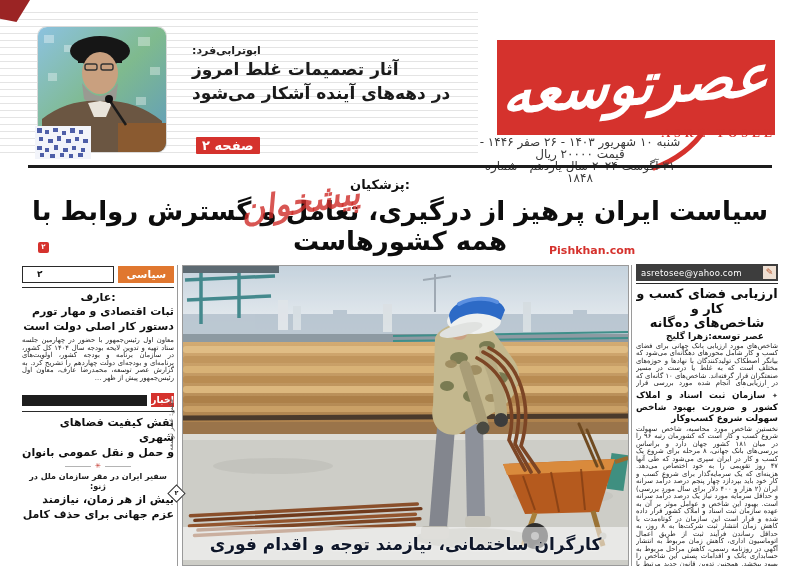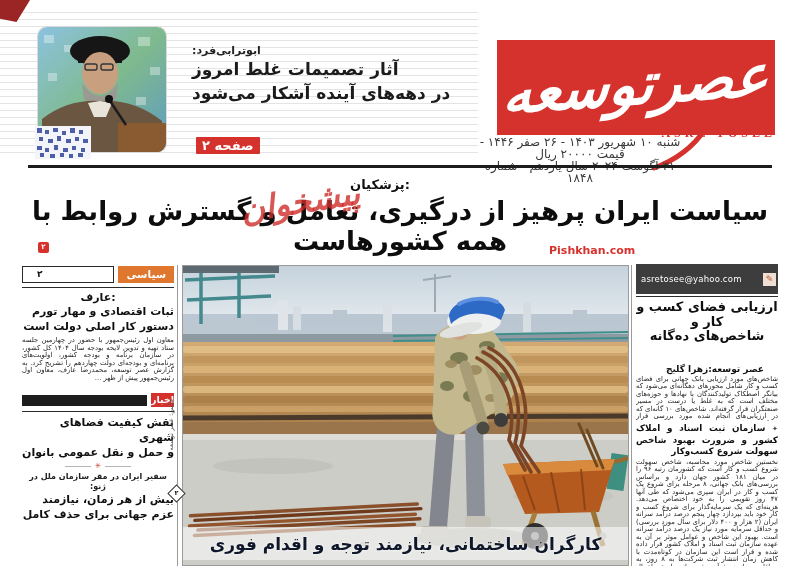--- a/index.html
+++ b/index.html
@@ -56,26 +56,26 @@
   .c-speaker{text-align:center;font-size:11px;font-weight:bold;color:#111;margin-top:1px;}
   .c-title{text-align:right;font-size:11px;font-weight:bold;color:#0f0f0f;line-height:15px;direction:rtl;}
   .c-body{font-size:6.8px;color:#222;line-height:7.5px;text-align:justify;direction:rtl;
     overflow:hidden;margin-top:3px;}
   .c-kicker{text-align:center;font-size:8px;font-weight:bold;color:#222;direction:rtl;line-height:10px;}
   .orn{display:flex;align-items:center;justify-content:center;gap:4px;margin:3px 0 2px;}
   .orn .ln{width:26px;border-top:1px solid #b4b4b4;}
   .orn .star{color:#c4372e;font-size:7px;line-height:7px;}
   
   #rightcol{left:636px;top:264px;width:142px;height:302px;overflow:hidden;}
-  #email-bar{display:flex;align-items:center;background:#3d3d3d;height:30px;padding:0 2px 0 5px;}
+  #email-bar{display:flex;align-items:center;background:#3d3d3d;height:17px;padding:0 2px 0 5px;}
   #email-text{flex:1;color:#fff;font-size:8.5px;letter-spacing:.2px;}
   #email-icon{width:13px;height:13px;background:#eedfd2;color:#b5542a;font-size:9px;
     text-align:center;line-height:13px;}
   .r-title{text-align:center;font-size:13px;font-weight:bold;color:#0f0f0f;line-height:14.5px;direction:rtl;}
-  .r-byline{direction:rtl;text-align:right;padding-right:14px;font-size:9px;font-weight:bold;color:#111;margin-top:20px;}
+  .r-byline{direction:rtl;text-align:right;padding-right:14px;font-size:9px;font-weight:bold;color:#111;margin-top:0;}
   .r-sub{direction:rtl;font-size:8.8px;font-weight:bold;color:#0f0f0f;line-height:11px;text-align:justify;margin-top:2px;}
   .bullet{color:#444;font-size:7px;}
   
   #photo{left:182px;top:265px;width:447px;height:301px;border:1px solid #9a9a9a;box-sizing:border-box;overflow:hidden;}
   #caption-strip{position:absolute;left:0;right:0;bottom:5px;height:33px;
     background:rgba(255,255,255,.55);display:flex;align-items:center;justify-content:center;}
   #caption-text{color:#0f172a;font-size:17px;font-weight:900;direction:rtl;
     text-shadow:0 0 3px rgba(255,255,255,.9);}
   #photo-credit{left:167px;top:398px;writing-mode:vertical-rl;transform:rotate(180deg);
     font-size:6.5px;color:#555;letter-spacing:1px;}

